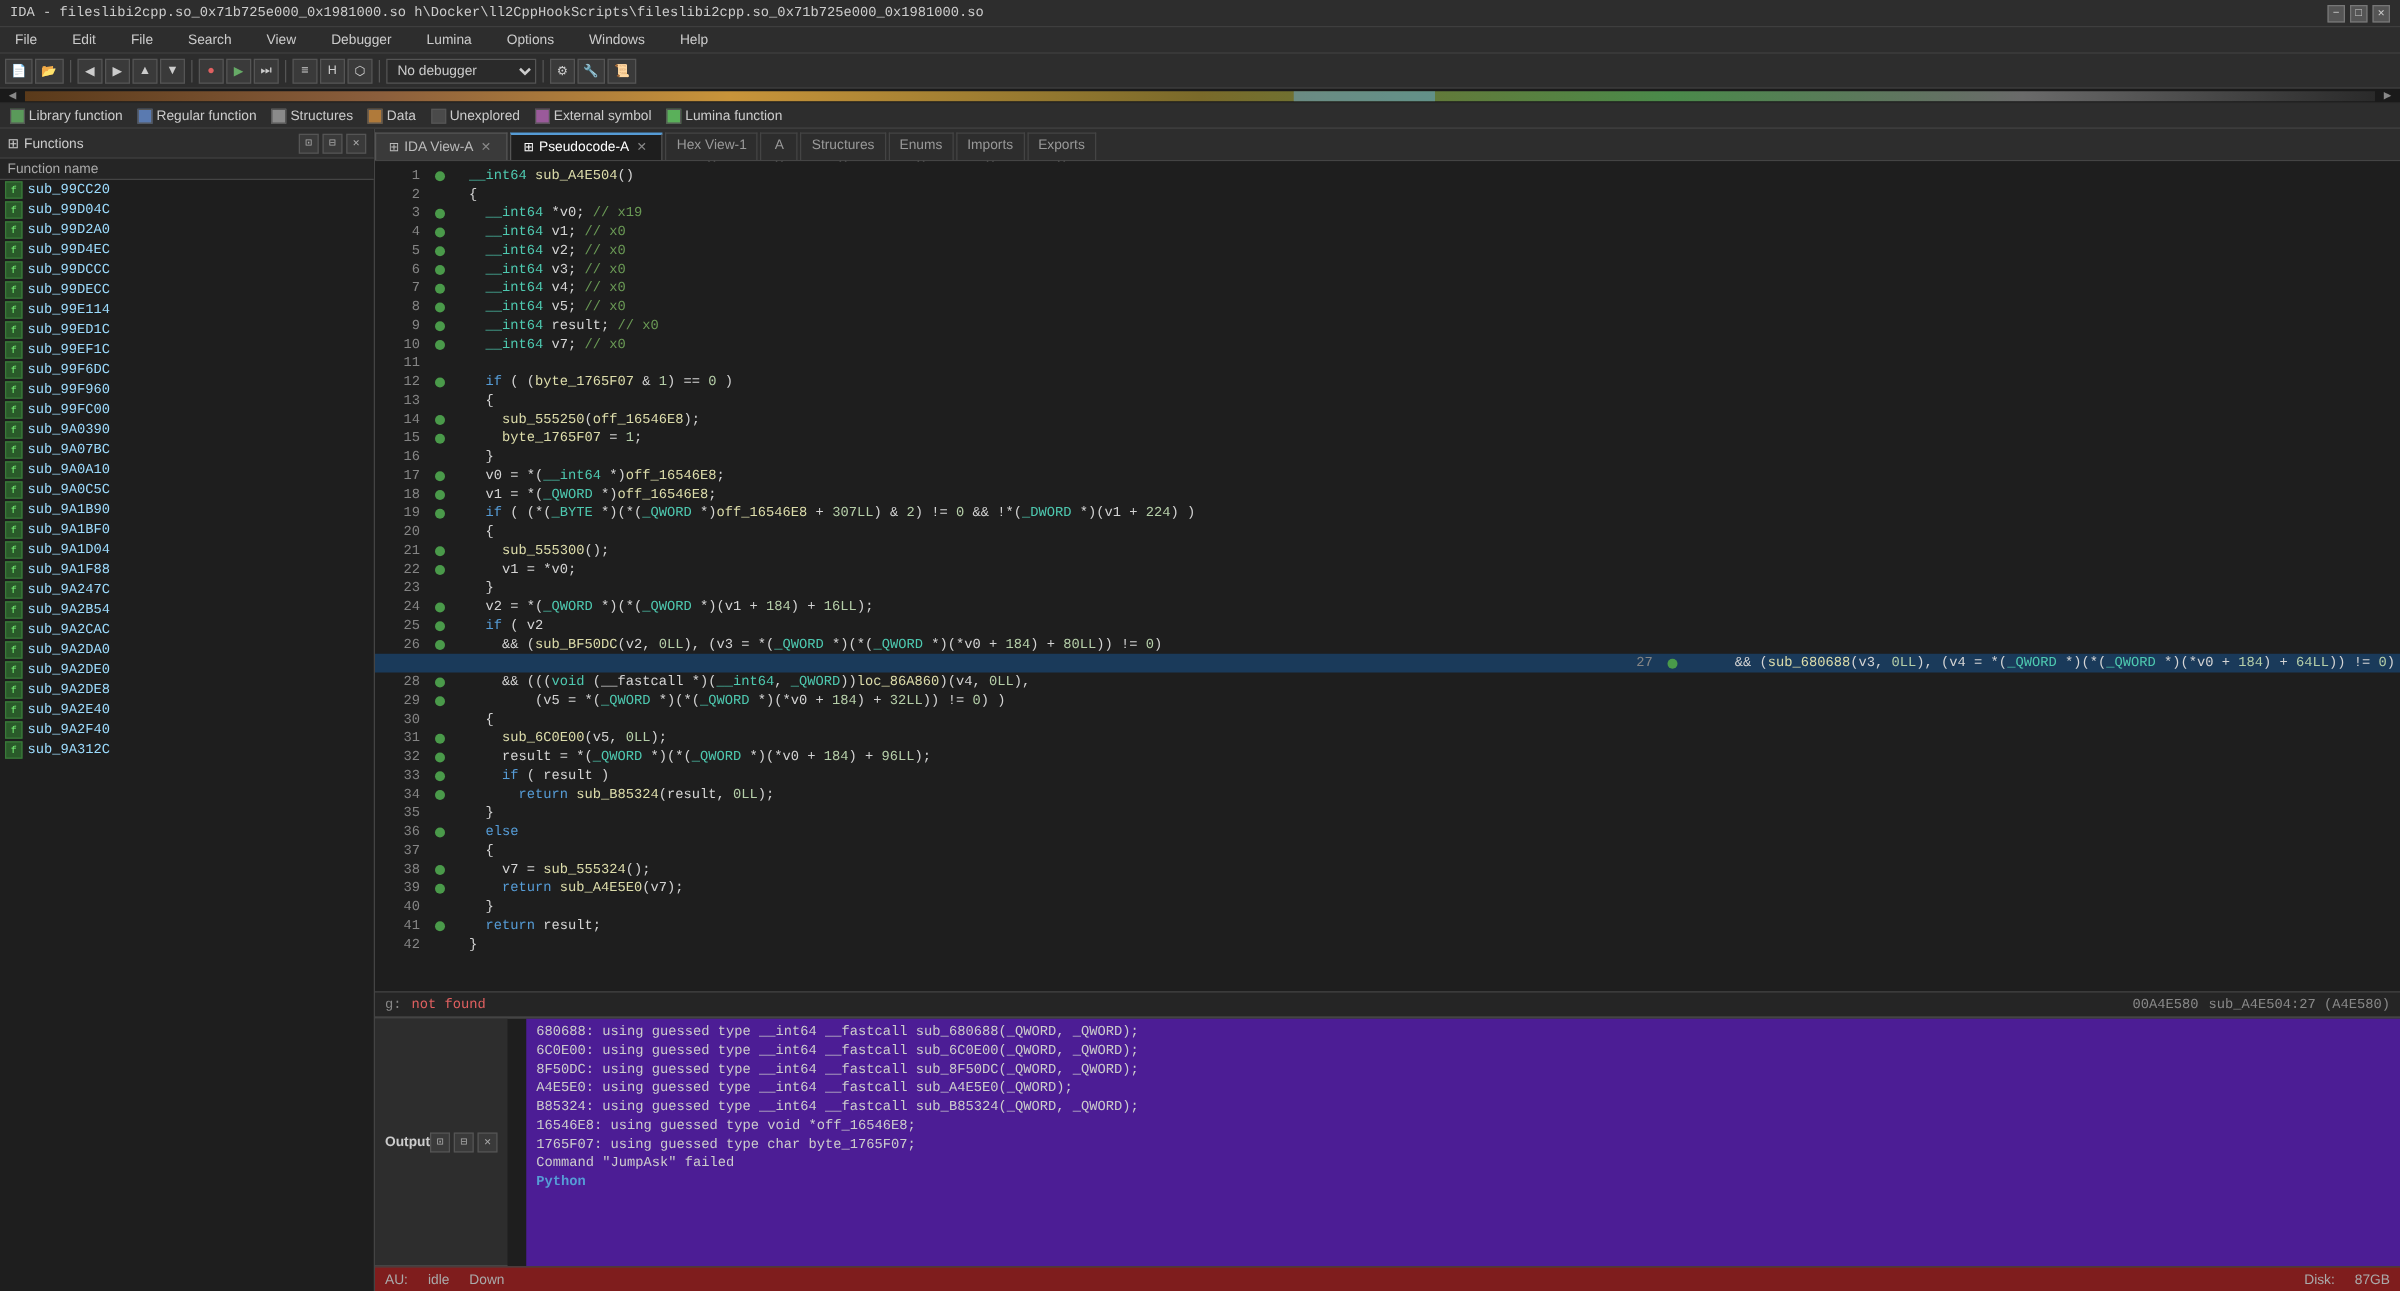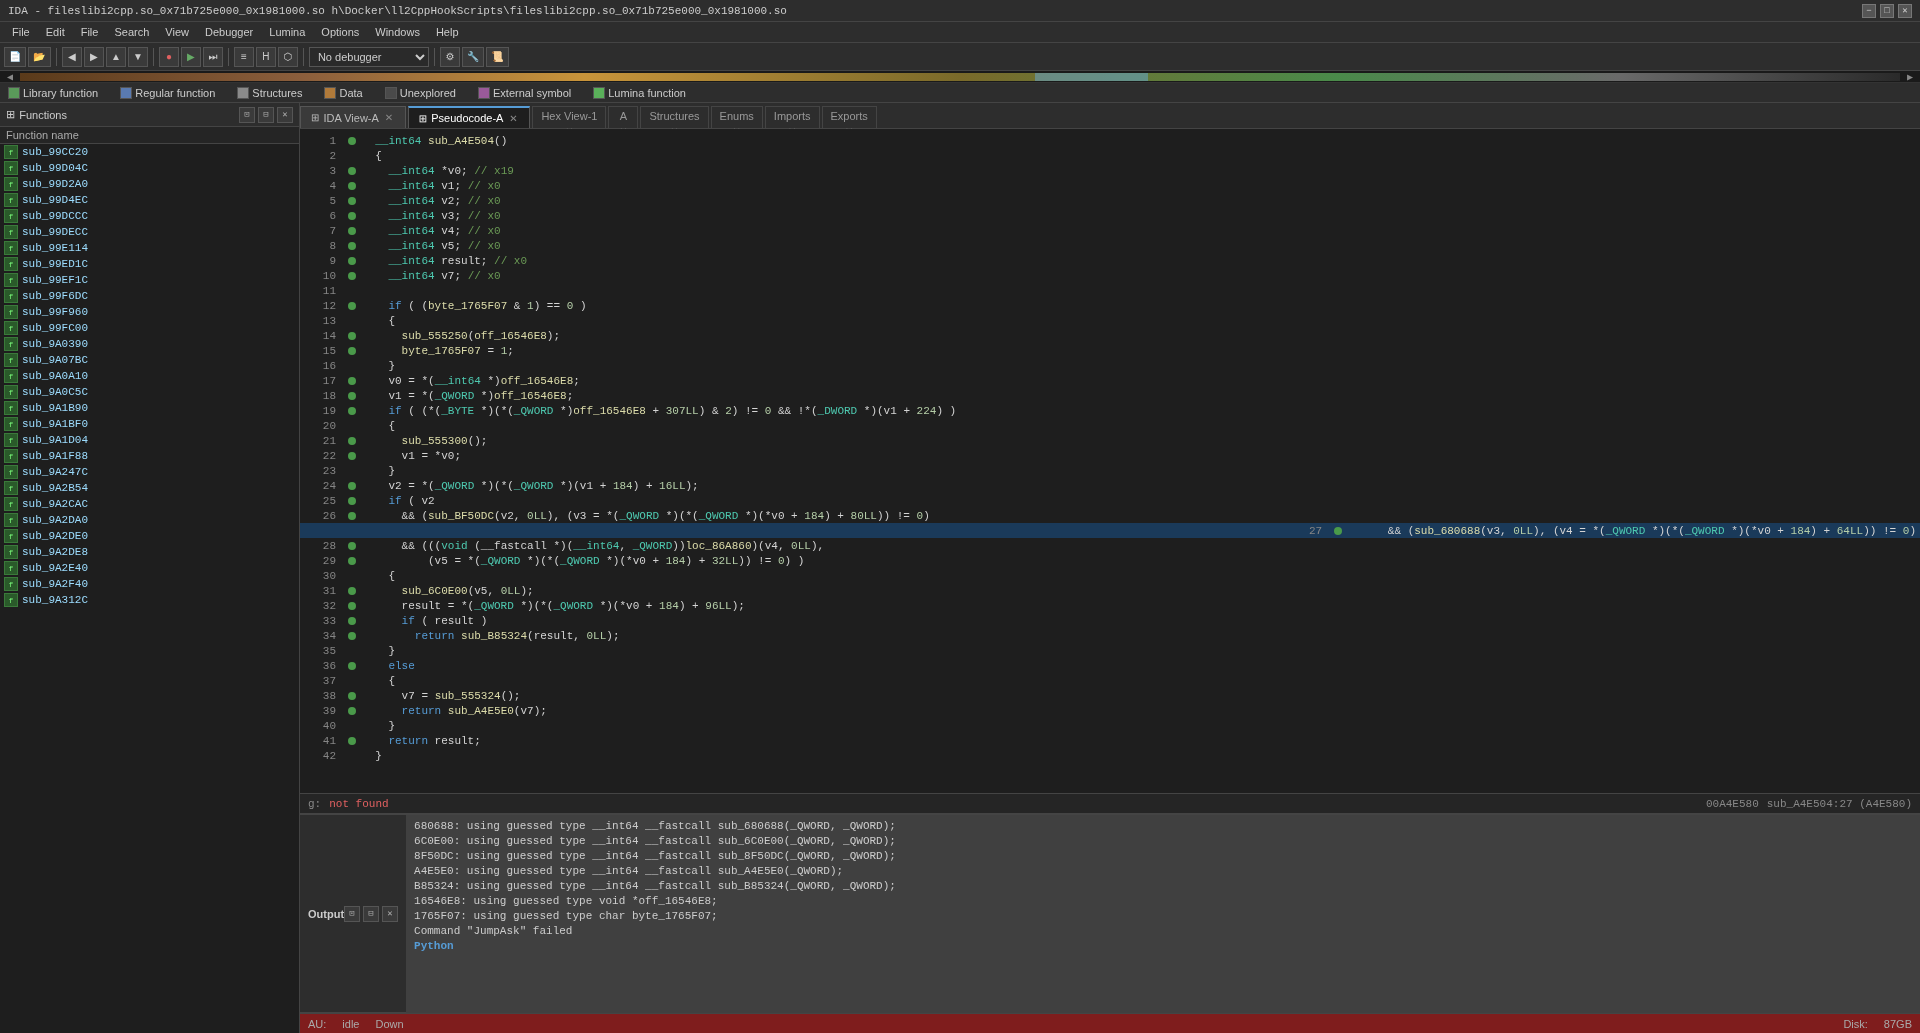--- a/index.html
+++ b/index.html
@@ -33,21 +33,21 @@
       width: 14px; height: 14px;
       background: #555; border: 1px solid #777;
       display: flex; align-items: center; justify-content: center;
       font-size: 9px; cursor: pointer; color: #ccc;
     }
 
     
     #menu-bar {
       background: #2d2d2d;
       display: flex;
-      gap: 0;
+      gap: 12px;
       padding: 2px 4px;
       border-bottom: 1px solid #444;
       min-height: 20px;
       align-items: center;
     }
     #menu-bar .menu-item {
       padding: 2px 8px;
       color: #ccc;
       font-size: 11px;
       cursor: pointer;
@@ -112,21 +112,21 @@
       background: rgba(100, 180, 255, 0.4);
     }
 
     
     #legend-bar {
       background: #2d2d2d;
       display: flex;
       align-items: center;
       padding: 2px 8px;
       border-bottom: 1px solid #444;
-      gap: 22px;
+      gap: 12px;
       min-height: 20px;
     }
     .legend-item { display: flex; align-items: center; gap: 3px; font-family: 'Segoe UI', sans-serif; font-size: 11px; color: #ccc; }
     .legend-color { width: 12px; height: 12px; border: 1px solid #555; }
 
     
     #main-content {
       display: flex;
       flex: 1;
       overflow: hidden;
@@ -322,22 +322,23 @@
     }
     #output-header .panel-controls { display: flex; gap: 3px; }
     #output-header .panel-btn {
       width: 16px; height: 16px; background: #3a3a3a; border: 1px solid #555;
       color: #aaa; font-size: 9px; cursor: pointer;
       display: flex; align-items: center; justify-content: center;
     }
     #output-content {
       flex: 1;
       overflow-y: auto;
-      background: #404040;
+      background: #4c1d95;
       padding: 4px 8px;
+      margin-left: 15px;
     }
     .output-line { font-size: 11px; color: #ccc; font-family: 'Courier New', monospace; line-height: 15px; }
     .output-line.python-label { color: #569cd6; font-weight: bold; }
 
     
     #bottom-status {
       background: #7f1d1d;
       border-top: 1px solid #444;
       padding: 2px 8px;
       display: flex;

